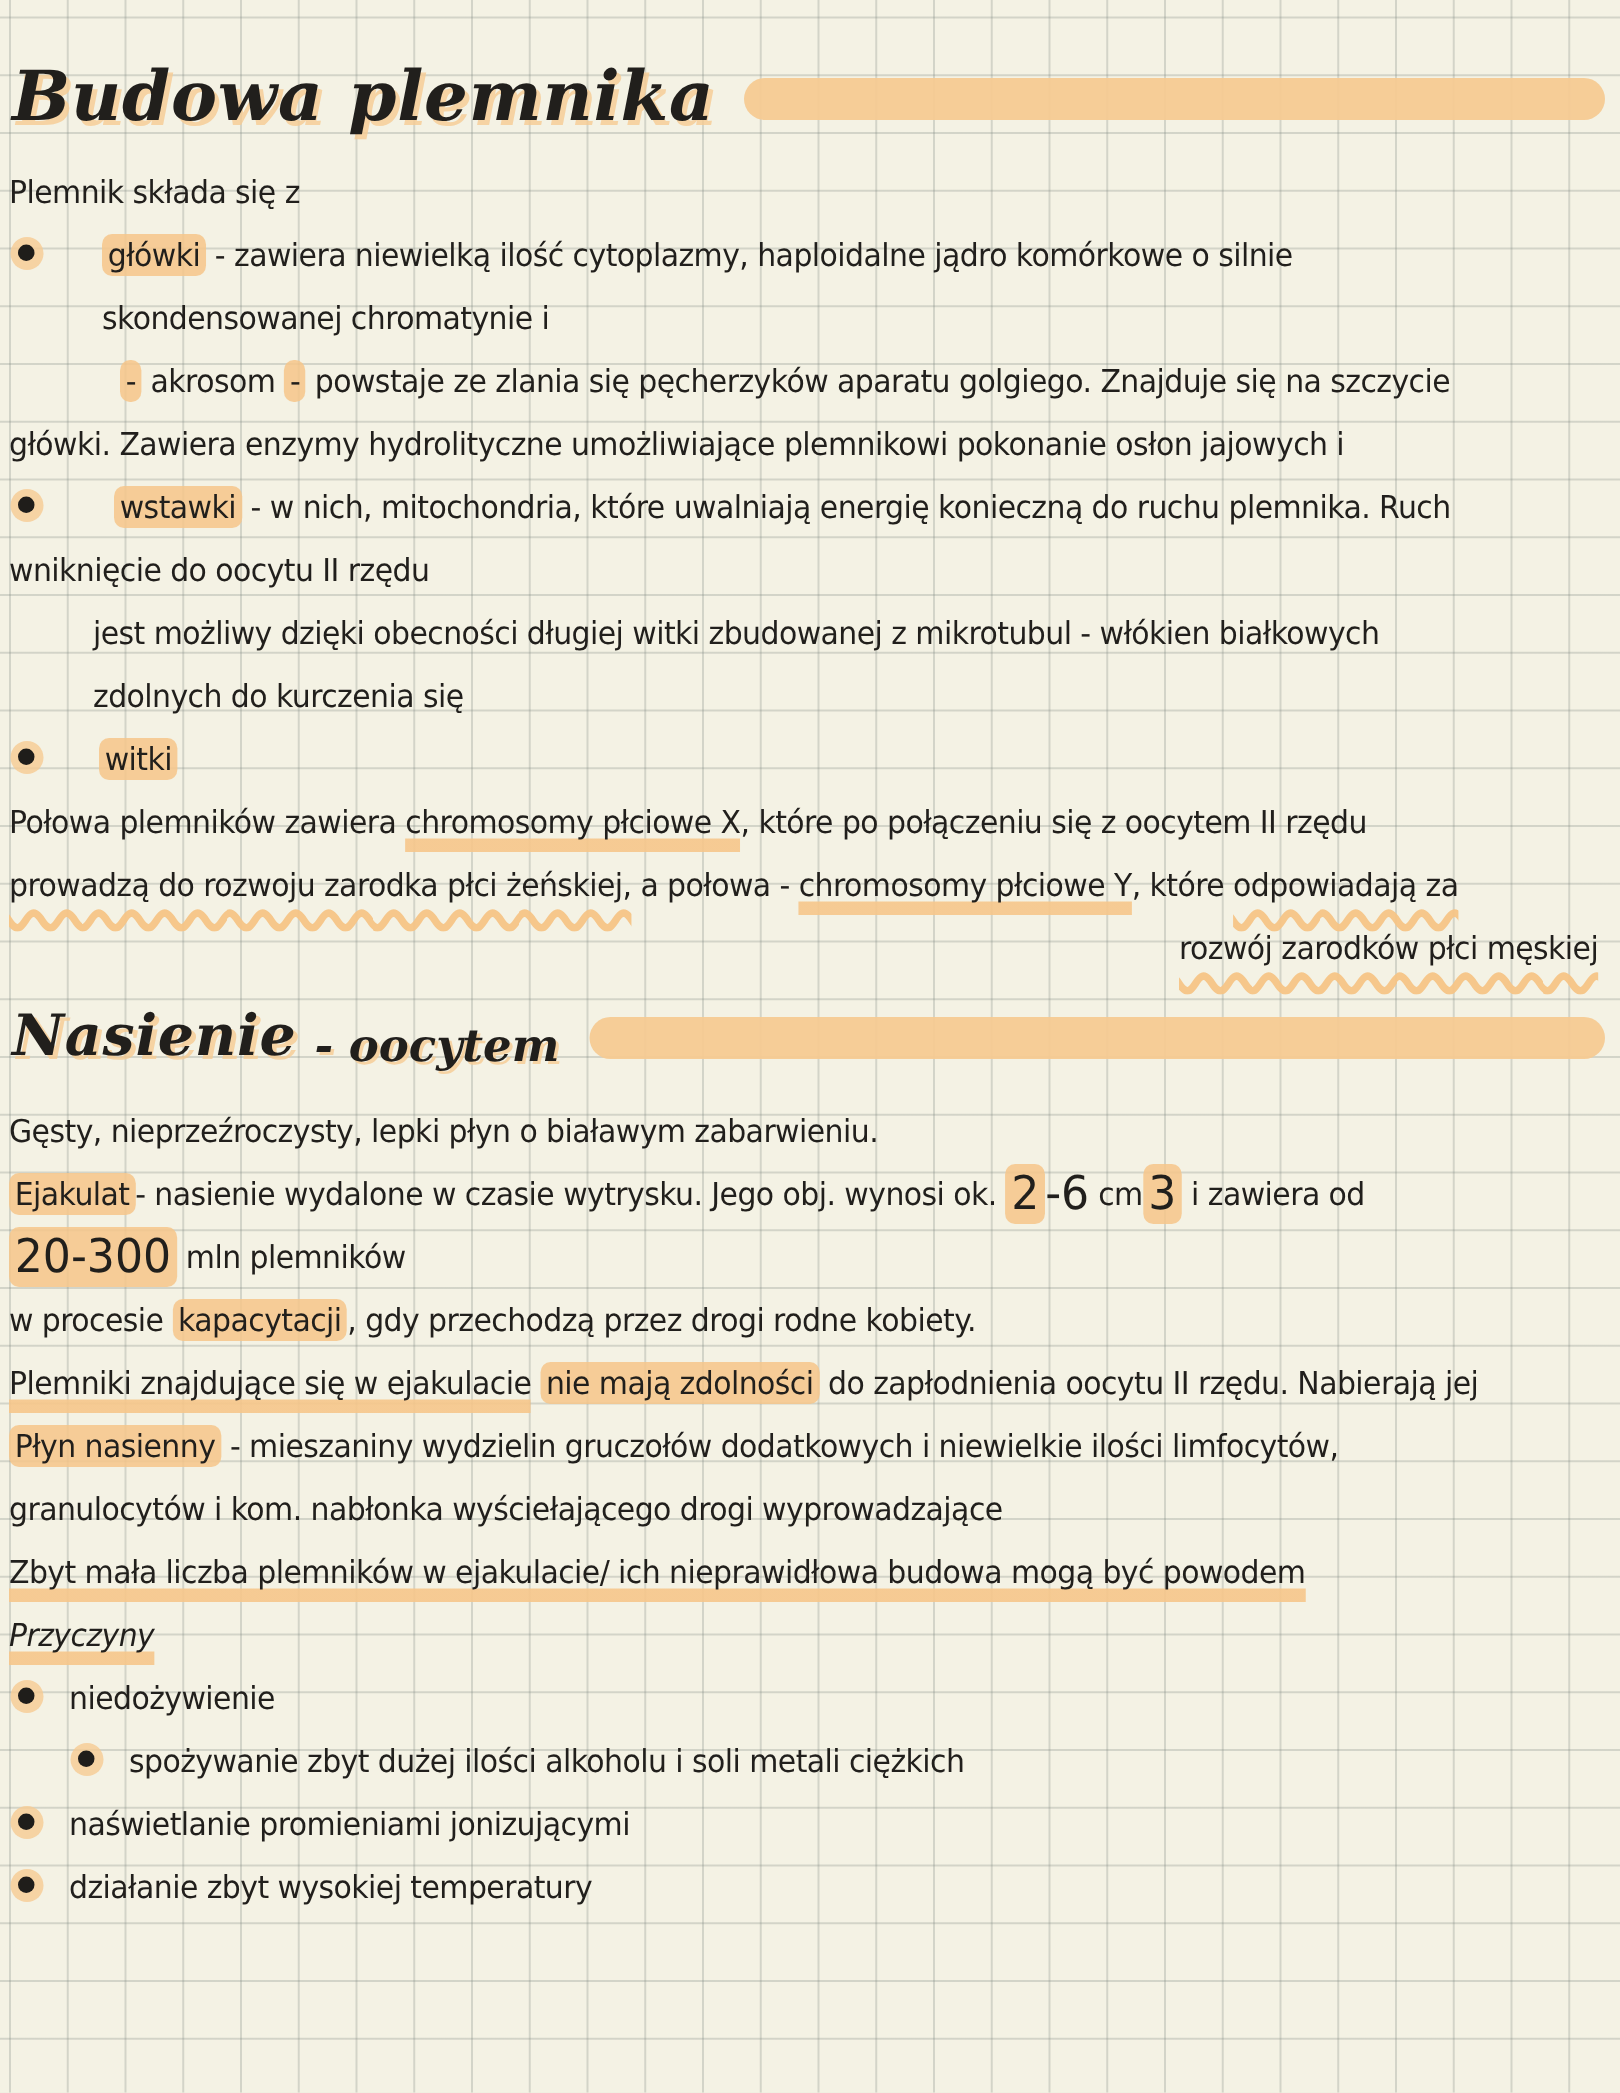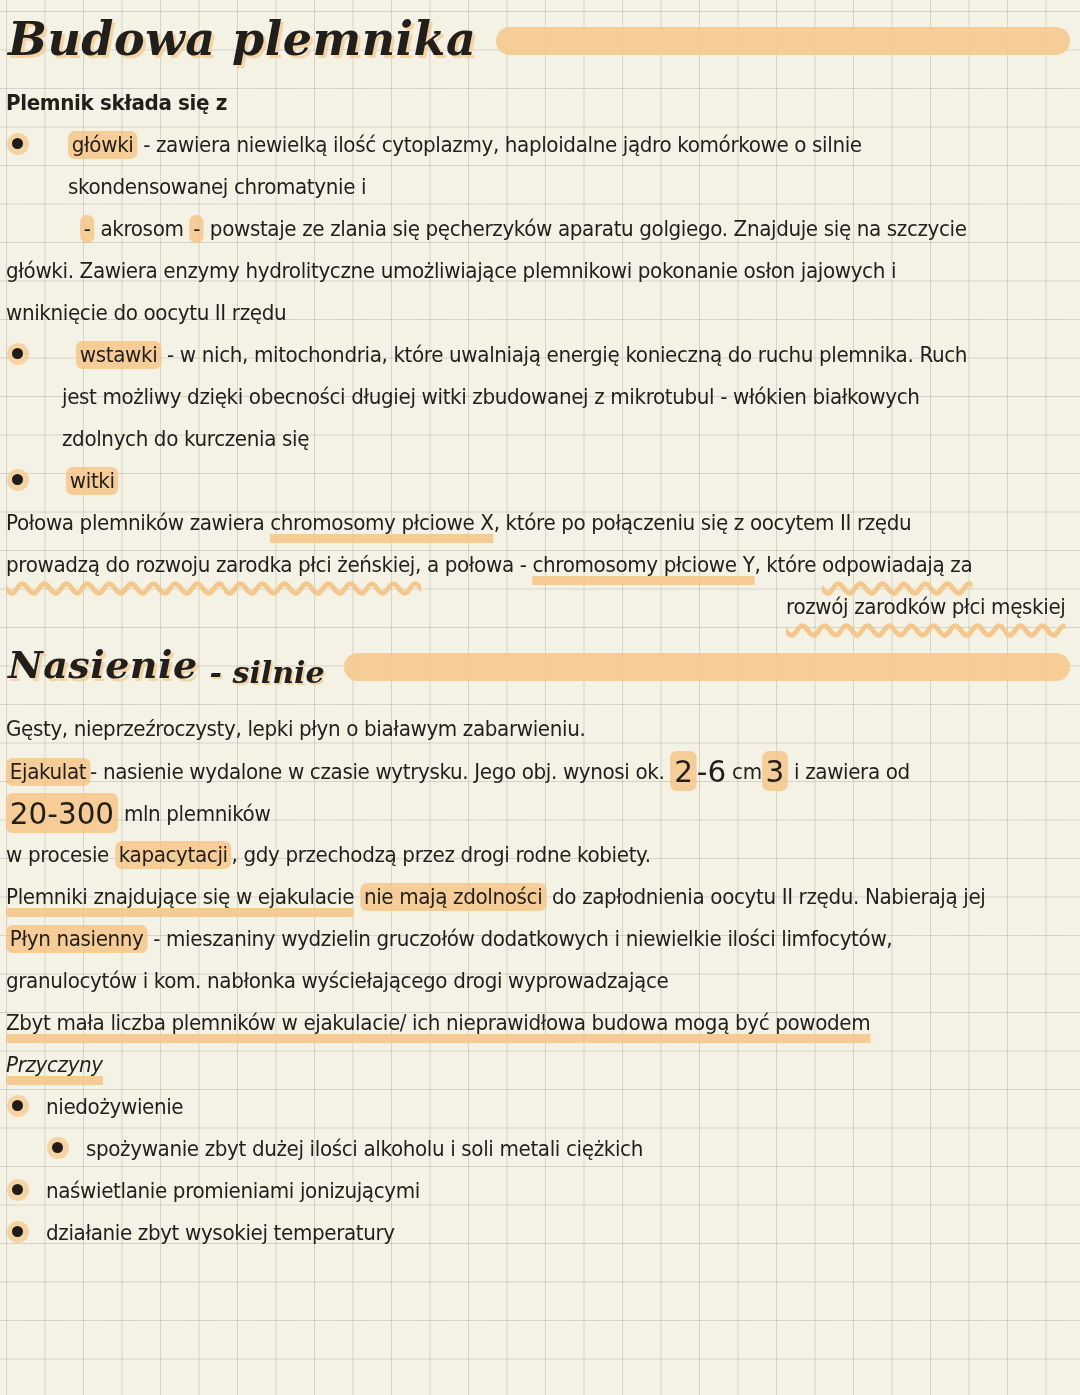--- a/index.html
+++ b/index.html
@@ -11,21 +11,21 @@
     margin:0 auto;
     background-color:#f4f2e4;
     background-image:
       linear-gradient(to right, rgba(125,134,128,.28) 1.4px, transparent 1.4px),
       linear-gradient(to bottom, rgba(125,134,128,.28) 1.4px, transparent 1.4px);
     background-size:38.5px 38.5px;
     background-position:6px 11px;
     color:#211f1c;
     overflow:hidden;
     box-sizing:border-box;
-    padding-top:10px;
+    padding-top:35px;
   }
 
   
   .heading{display:flex;align-items:center;padding:0 10px 0 8px;margin:0 0 14px 0;height:58px;}
   .heading .heading-text{
     font-family:"DejaVu Serif","Liberation Serif",serif;
     font-style:italic;font-weight:bold;
     font-size:46px;line-height:1.05;letter-spacing:.5px;
     text-shadow:3px 3px 0 rgba(246,202,146,.8);
     white-space:nowrap;
@@ -83,36 +83,36 @@
 </style>
 </head>
 <body>
 
 <div class="page">
   <div id="note">
       <div class="heading">
         <span class="heading-text">Budowa plemnika</span>
         <span class="heading-bar"></span>
       </div>
-      <div class="line" style="padding-left: 6px; font-weight: bold;"><span class="line-inner"><span>Plemnik składa się z</span></span></div>
+      <div class="line" style="padding-left: 6px;"><span class="line-inner"><span>Plemnik składa się z</span></span></div>
       <div class="line" style="padding-left: 68px;"><span class="bullet"></span><span class="line-inner"><span class="hl">główki</span><span> - zawiera niewielką ilość cytoplazmy, haploidalne jądro komórkowe o silnie</span></span></div>
       <div class="line" style="padding-left: 68px;"><span class="line-inner"><span>skondensowanej chromatynie i</span></span></div>
       <div class="line" style="padding-left: 80px;"><span class="line-inner"><span class="hl">-</span><span> akrosom </span><span class="hl">-</span><span> powstaje ze zlania się pęcherzyków aparatu golgiego. Znajduje się na szczycie</span></span></div>
       <div class="line" style="padding-left: 6px;"><span class="line-inner"><span>główki. Zawiera enzymy hydrolityczne umożliwiające plemnikowi pokonanie osłon jajowych i</span></span></div>
+      <div class="line" style="padding-left: 76px;"><span class="bullet"></span><span class="line-inner"><span class="hl">wstawki</span><span> - w nich, mitochondria, które uwalniają energię konieczną do ruchu plemnika. Ruch</span></span></div>
       <div class="line" style="padding-left: 6px;"><span class="line-inner"><span>wniknięcie do oocytu II rzędu</span></span></div>
-      <div class="line" style="padding-left: 76px;"><span class="bullet"></span><span class="line-inner"><span class="hl">wstawki</span><span> - w nich, mitochondria, które uwalniają energię konieczną do ruchu plemnika. Ruch</span></span></div>
       <div class="line" style="padding-left: 62px;"><span class="line-inner"><span>jest możliwy dzięki obecności długiej witki zbudowanej z mikrotubul - włókien białkowych</span></span></div>
       <div class="line" style="padding-left: 62px;"><span class="line-inner"><span>zdolnych do kurczenia się</span></span></div>
       <div class="line" style="padding-left: 66px;"><span class="bullet"></span><span class="line-inner"><span class="hl">witki</span></span></div>
       <div class="line" style="padding-left: 6px;"><span class="line-inner"><span>Połowa plemników zawiera </span><span class="ul">chromosomy płciowe X</span><span>, które po połączeniu się z oocytem II rzędu</span></span></div>
       <div class="line" style="padding-left: 6px;"><span class="line-inner"><span class="wavy">prowadzą do rozwoju zarodka płci żeńskiej,</span><span> a połowa - </span><span class="ul">chromosomy płciowe Y</span><span>, które </span><span class="wavy">odpowiadają za</span></span></div>
       <div class="line" style="padding-left: 6px; text-align: right;"><span class="line-inner"><span class="wavy">rozwój zarodków płci męskiej</span></span></div>
       <div class="heading h2">
         <span class="heading-text">Nasienie</span>
-        <span class="heading-sub">- silnie</span>
+        <span class="heading-sub">- oocytem</span>
         <span class="heading-bar"></span>
       </div>
       <div class="line" style="padding-left: 6px;"><span class="line-inner"><span>Gęsty, nieprzeźroczysty, lepki płyn o białawym zabarwieniu.</span></span></div>
       <div class="line" style="padding-left: 6px;"><span class="line-inner"><span class="hl">Ejakulat</span><span>- nasienie wydalone w czasie wytrysku. Jego obj. wynosi ok. </span><span class="big hl">2</span><span class="big">-6</span><span> cm</span><span class="big hl">3</span><span> i zawiera od</span></span></div>
       <div class="line" style="padding-left: 6px;"><span class="line-inner"><span class="big hl">20-300</span><span> mln plemników</span></span></div>
       <div class="line" style="padding-left: 6px;"><span class="line-inner"><span>w procesie </span><span class="hl">kapacytacji</span><span>, gdy przechodzą przez drogi rodne kobiety.</span></span></div>
       <div class="line" style="padding-left: 6px;"><span class="line-inner"><span class="ul">Plemniki znajdujące się w ejakulacie</span><span> </span><span class="hl">nie mają zdolności</span><span> do zapłodnienia oocytu II rzędu. Nabierają jej</span></span></div>
       <div class="line" style="padding-left: 6px;"><span class="line-inner"><span class="hl">Płyn nasienny</span><span> - mieszaniny wydzielin gruczołów dodatkowych i niewielkie ilości limfocytów,</span></span></div>
       <div class="line" style="padding-left: 6px;"><span class="line-inner"><span>granulocytów i kom. nabłonka wyściełającego drogi wyprowadzające</span></span></div>
       <div class="line" style="padding-left: 6px;"><span class="line-inner"><span class="ul">Zbyt mała liczba plemników w ejakulacie/ ich nieprawidłowa budowa mogą być powodem</span></span></div>

